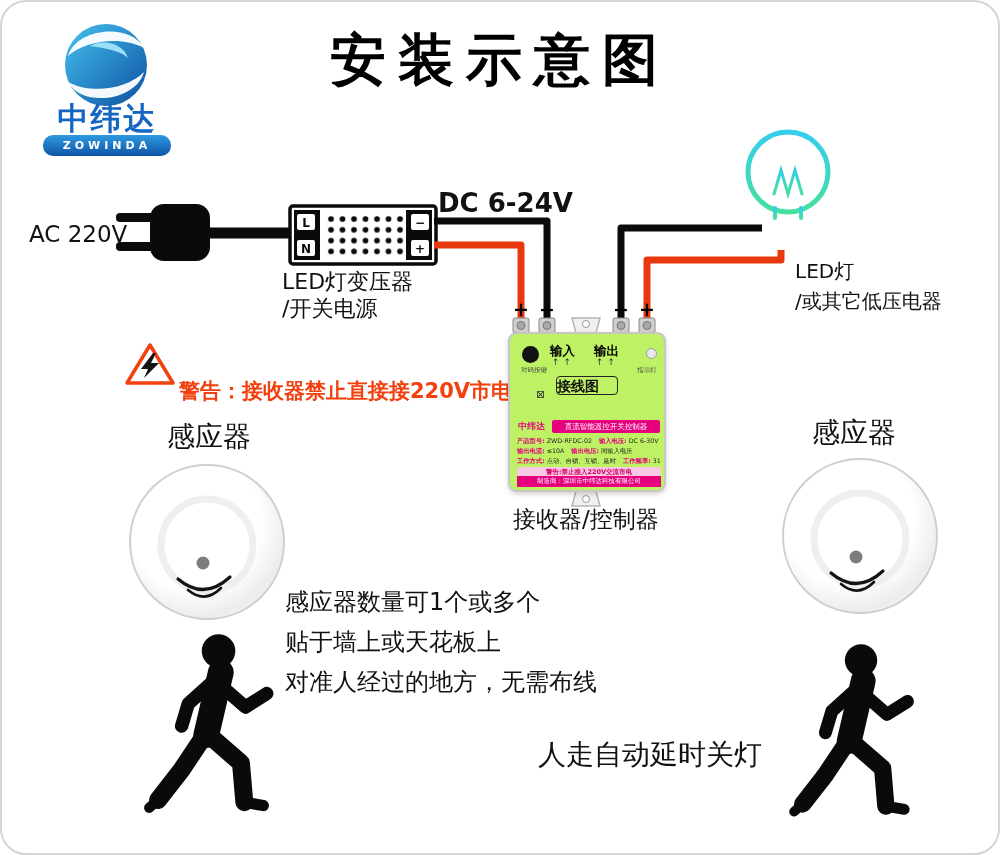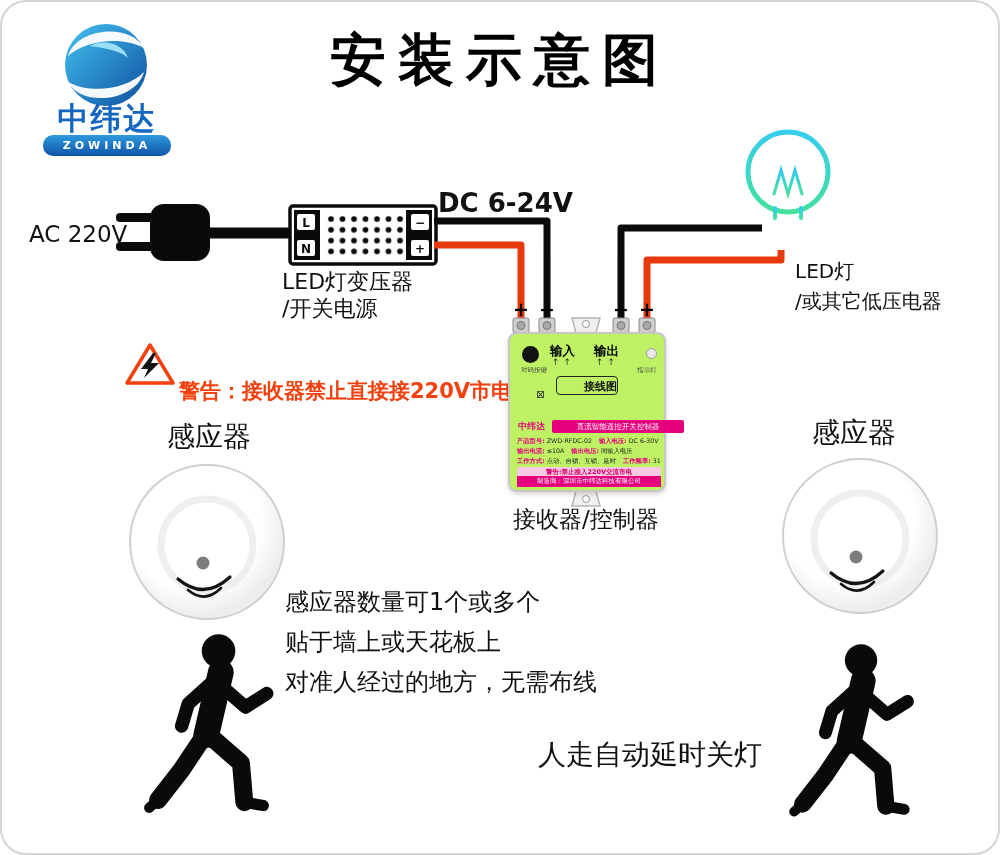--- a/index.html
+++ b/index.html
@@ -26,24 +26,24 @@
     border:2px solid #c6c6c6;border-radius:9px;box-sizing:border-box;
     box-shadow:0 2px 5px rgba(0,0,0,.18);}
   .receiver .abs{position:absolute;}
   .pair-btn{left:12px;top:12px;width:17px;height:17px;border-radius:50%;background:#111;}
   .io-lbl{font-size:12.5px;font-weight:bold;color:#000;}
   .arrows{font-size:9px;letter-spacing:4px;color:#333;}
   .indicator{left:136px;top:14px;width:11px;height:11px;border-radius:50%;
     background:#e8e8e8;border:1.5px solid #9a9a9a;box-sizing:border-box;}
   .tiny-cap{font-size:6.5px;color:#444;text-align:center;}
   .chip{left:46px;top:42px;width:62px;height:19px;border:1.5px solid #222;border-radius:4px;
-    font-size:11px;font-weight:bold;line-height:19px;text-align:right;box-sizing:border-box;}
+    font-size:14px;font-weight:bold;line-height:19px;text-align:left;box-sizing:border-box;}
   .schem{font-size:11px;color:#333;}
   .brand-mini{font-size:9px;font-weight:bold;color:var(--magenta,#e6007e);}
-  .product-bar{left:42px;top:86px;width:132px;height:13px;background:var(--magenta,#e6007e);
+  .product-bar{left:42px;top:86px;width:108px;height:13px;background:var(--magenta,#e6007e);
     color:#fff;font-size:7.5px;line-height:13px;text-align:center;border-radius:2px;}
   .specs{left:7px;top:102px;width:144px;font-size:6.3px;line-height:10px;}
   .spec-row{display:flex;gap:2px;white-space:nowrap;overflow:hidden;}
   .sk{color:var(--magenta,#e6007e);font-weight:bold;}
   .sv{color:#222;margin-right:5px;}
   .warn-bar{left:7px;top:133px;width:144px;height:11px;background:var(--pink-bg,#f7c9e3);
     color:#d4006c;font-size:6.5px;font-weight:bold;line-height:11px;text-align:center;}
   .mfr-bar{left:7px;bottom:3px;width:144px;height:11px;background:var(--magenta,#e6007e);
     color:#fff;font-size:6.5px;line-height:11px;text-align:center;}
   .svgt{font-size:12px;font-weight:bold;fill:#0a0a0a;text-anchor:middle;}

